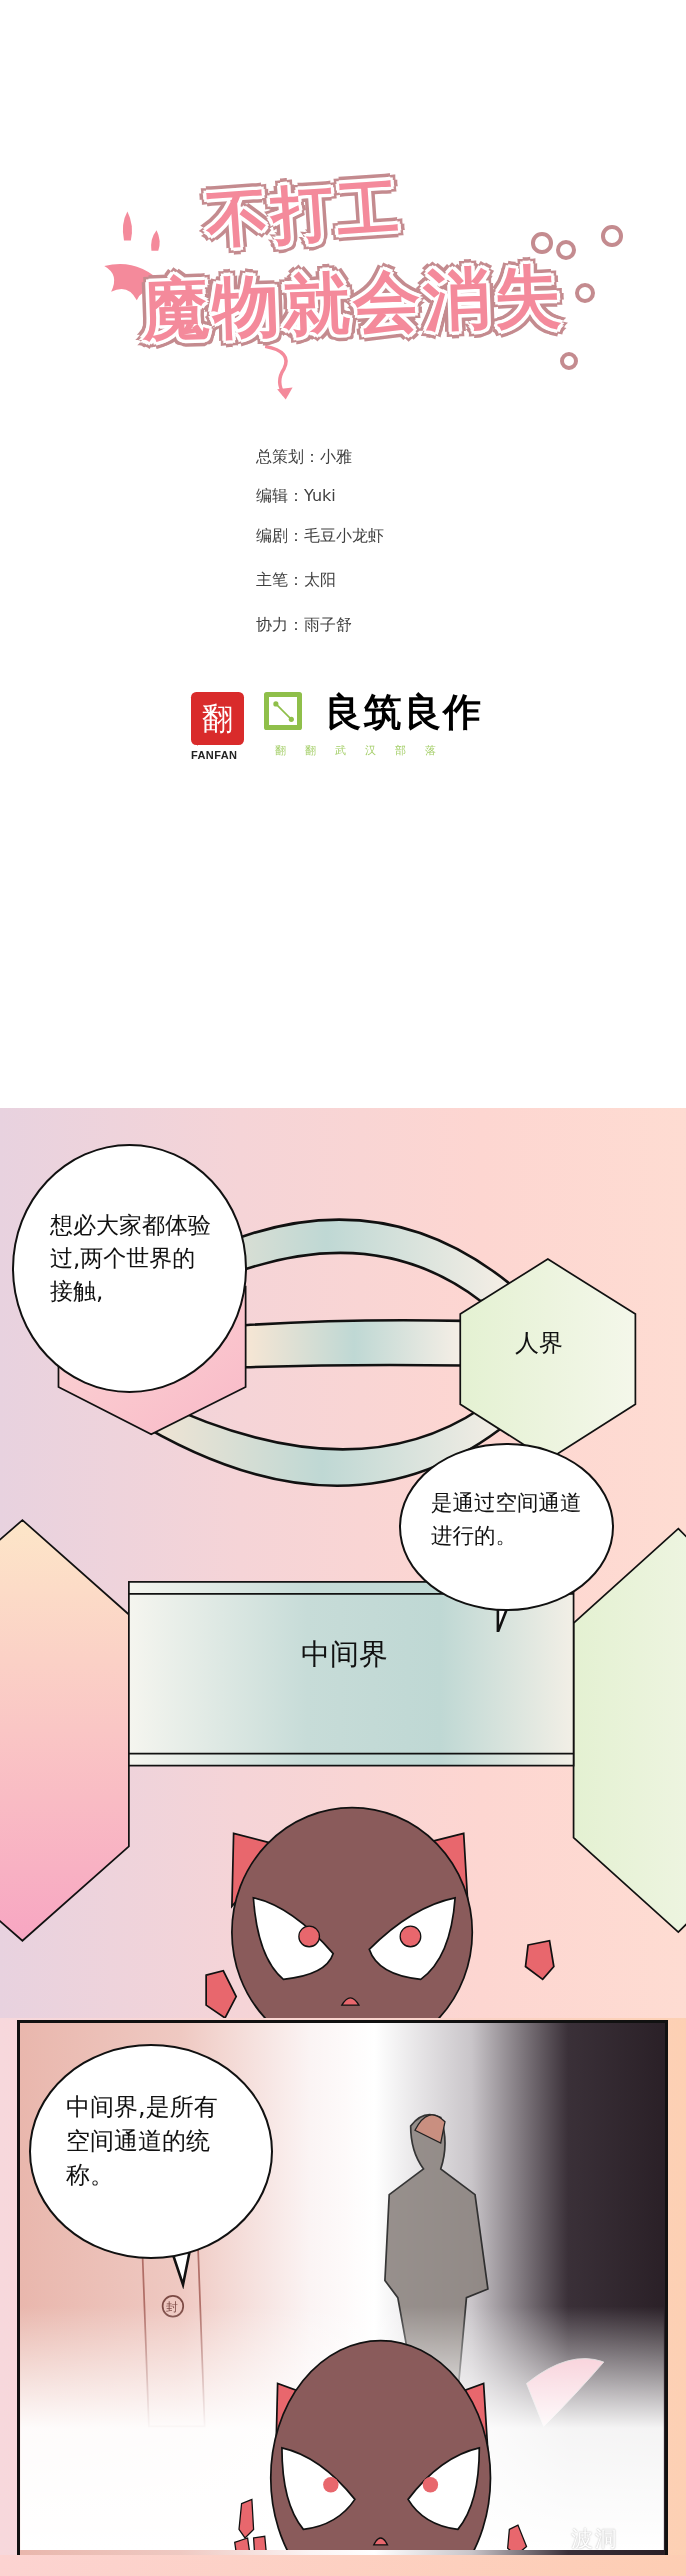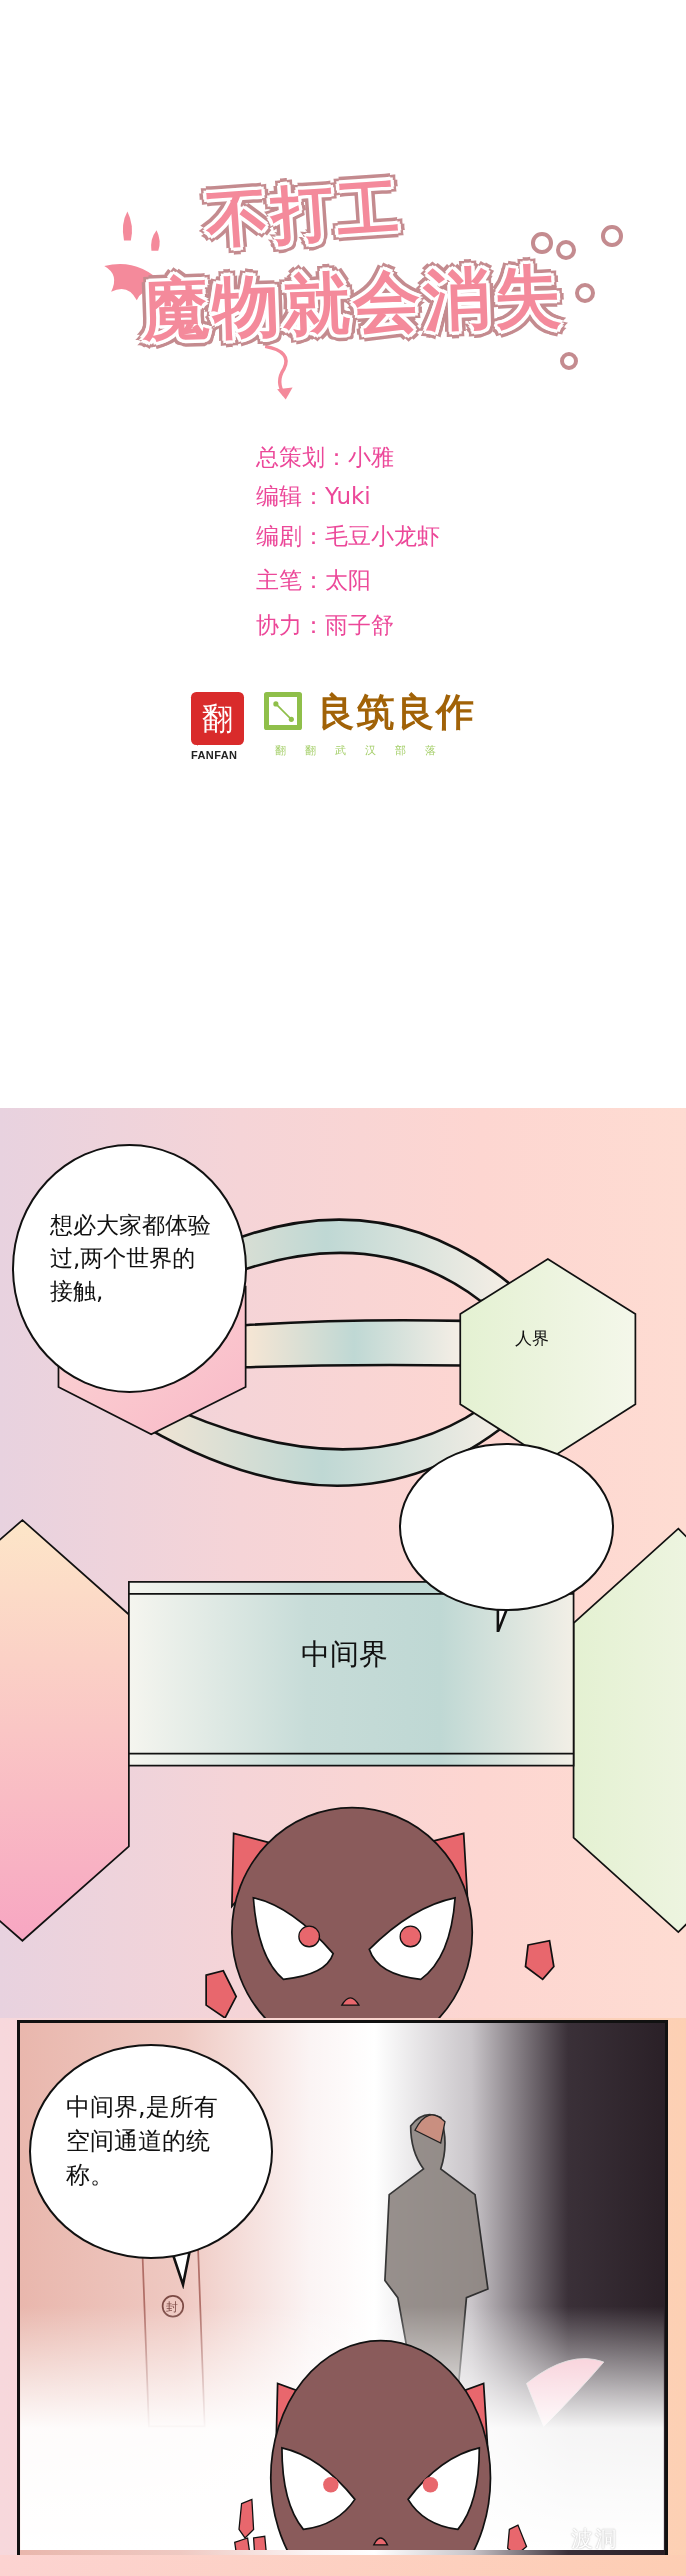--- a/index.html
+++ b/index.html
@@ -9,35 +9,35 @@
   #cover { left: 0; top: 0; width: 687px; height: 1108px; background: #fff; }
   .title-line { position: absolute; font-family: "DejaVu Sans", sans-serif; font-weight: bold; color: #f48a9b; letter-spacing: 3.4px;
     text-shadow:
       2.6px 2.6px 0 #fff, -2.6px -2.6px 0 #fff, 2.6px -2.6px 0 #fff, -2.6px 2.6px 0 #fff,
       0 3.4px 0 #fff, 3.4px 0 0 #fff, 0 -3.4px 0 #fff, -3.4px 0 0 #fff,
       5.2px 5.2px 0 #c48b8f, -5.2px -5.2px 0 #c48b8f, 5.2px -5.2px 0 #c48b8f, -5.2px 5.2px 0 #c48b8f,
       0 6.9px 0 #c48b8f, 6.9px 0 0 #c48b8f, 0 -6.9px 0 #c48b8f, -6.9px 0 0 #c48b8f; }
   #title-1 { left: 206px; top: 172px; font-size: 62px; transform: rotate(-4deg); }
   #title-2 { left: 142px; top: 258px; font-size: 67px; transform: rotate(-2deg); }
   .dot { position: absolute; border: 4.3px solid #c48b8f; border-radius: 50%; background: #fff; }
-  .credits { position: absolute; left: 256px; font-size: 23px; color: #ec4899; line-height: 20.6px; text-align: right; }
+  .credits { position: absolute; left: 256px; font-size: 16px; color: #404040; line-height: 20.6px; text-align: right; }
   
   #logo-fanfan { left: 191px; top: 692px; width: 53px; height: 53px; background: #d92b2b; border-radius: 5.2px; color: #fff; font-size: 31px; text-align: center; line-height: 52px; font-family: "DejaVu Serif", serif; }
   #logo-fanfan-tail { left: 197px; top: 738px; width: 0; height: 0; border-left: 6.9px solid #d92b2b; border-right: 6.9px solid transparent; border-bottom: 8.6px solid transparent; }
   #logo-fanfan-text { left: 191px; top: 749px; font-size: 11px; font-weight: bold; color: #222; letter-spacing: 0.4px; font-family: "Liberation Sans", sans-serif; }
   #logo-lz-icon { left: 264px; top: 692px; width: 38px; height: 38px; border: 5.2px solid #8fbf4a; border-radius: 2.6px; box-sizing: border-box; }
-  #logo-lz-text { left: 317px; top: 687px; font-size: 38px; font-weight: bold; color: #a16207; letter-spacing: 1.7px; }
+  #logo-lz-text { left: 324px; top: 687px; font-size: 38px; font-weight: bold; color: #000000; letter-spacing: 1.7px; }
   #logo-lz-sub { left: 275px; top: 743px; font-size: 11px; color: #a5cf6a; letter-spacing: 19px; }
 
   
   #panel-1 { left: 0; top: 1108px; width: 687px; height: 910px;
     background: linear-gradient(90deg, #e8d2df 0%, #f5d4d7 35%, #fdd6d1 70%, #fedcd2 100%); overflow: hidden; }
   .bubble { position: absolute; background: #fff; border: 2.6px solid #111; border-radius: 50%; box-sizing: border-box; }
   .bubble-text { position: absolute; font-size: 23px; line-height: 33px; color: #111; }
-  .hex-label { position: absolute; font-size: 17px; color: #111; }
+  .hex-label { position: absolute; font-size: 24px; color: #111; }
   
   #panel-2-wrap { left: 0; top: 2018px; width: 687px; height: 558px; background: linear-gradient(90deg,#f7d8dc,#fbd4cc 60%,#fdd0b3); }
   #panel-2-frame { left: 17px; top: 2020px; width: 651px; height: 674px; border: 3.4px solid #111; box-sizing: border-box; overflow: hidden;
     background: linear-gradient(90deg, #e9b7ad 0%, #efc9c2 25%, #fbf4f4 45%, #ffffff 55%, #c9c5c9 70%, #3a3038 85%, #2a2027 100%); }
   #bottom-strip { left: 0; top: 2555px; width: 687px; height: 21.5px; background: linear-gradient(90deg,#fcd3d1,#fdcdb3); }
   #watermark { left: 571px; top: 2524px; font-size: 22px; color: #fff; font-weight: normal; opacity: 0.9; letter-spacing: 1.7px;
     text-shadow: 0 0 1.7px #999; }
 </style>
 </head>
 <body>
@@ -153,20 +153,24 @@
   <div class="bubble-text" style="left:50px;top:101px">
     <div>想必大家都体验</div>
     <div>过,两个世界的</div>
     <div>接触,</div>
   </div>
 
   <svg class="abs" style="left:489px;top:447px" width="52" height="77" viewBox="0 0 60 90">
     <path d="M10 0 L10 90 L45 0 Z" fill="#fff" stroke="#111" stroke-width="3"></path>
   </svg>
   <div class="bubble" style="left:399px;top:335px;width:215px;height:168px"></div>
+  <div class="bubble-text" style="left:431px;top:378px;font-size:21.5px">
+    <div>是通过空间通道</div>
+    <div>进行的。</div>
+  </div>
 </div>
 
 <div id="panel-2-wrap" class="abs"></div>
 <div id="panel-2-frame" class="abs">
   <svg class="abs" style="left:0;top:0" width="644" height="527" viewBox="0 0 750 614">
 
     <path d="M140 200 Q175 170 205 200 L215 470 L150 470 Z" fill="none" stroke="#a05850" stroke-width="2" opacity="0.8"></path>
     <circle cx="178" cy="330" r="12" fill="none" stroke="#7c4a44" stroke-width="2"></circle>
     <text x="170" y="336" font-size="14" fill="#7c4a44">封</text>
 

